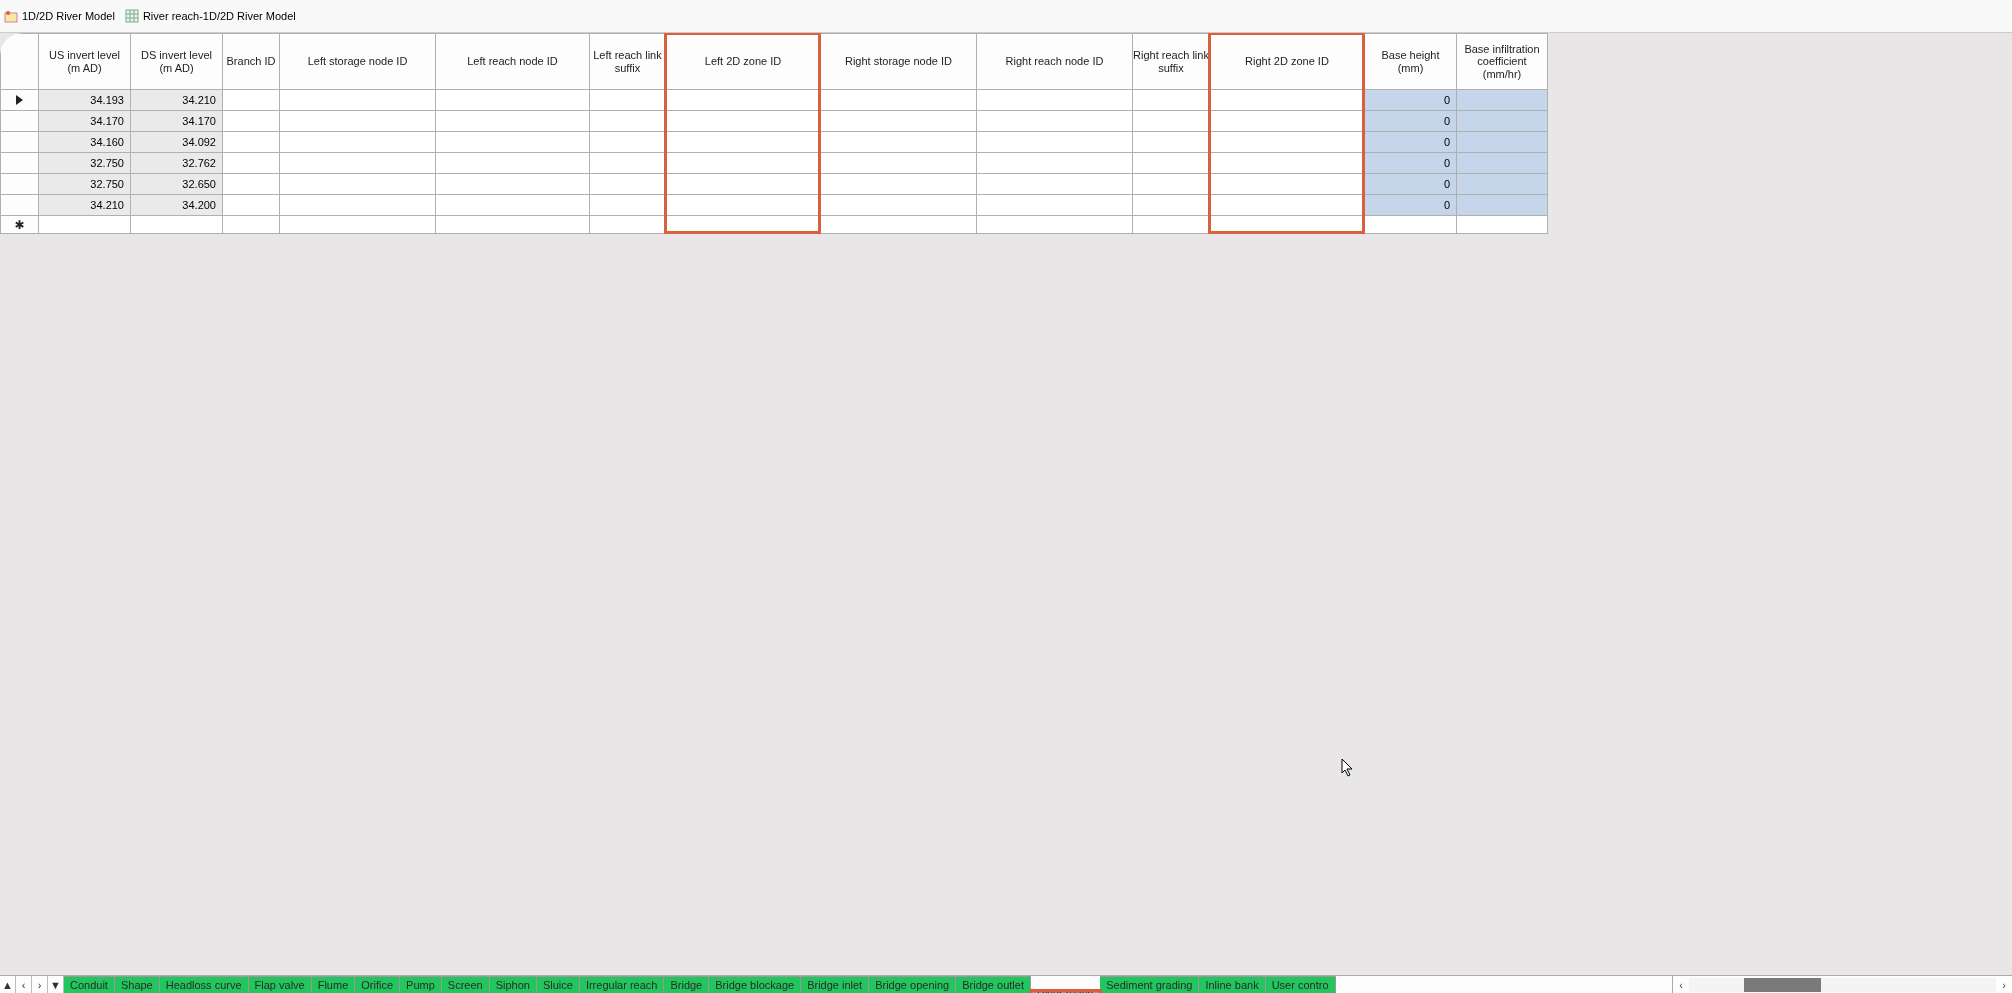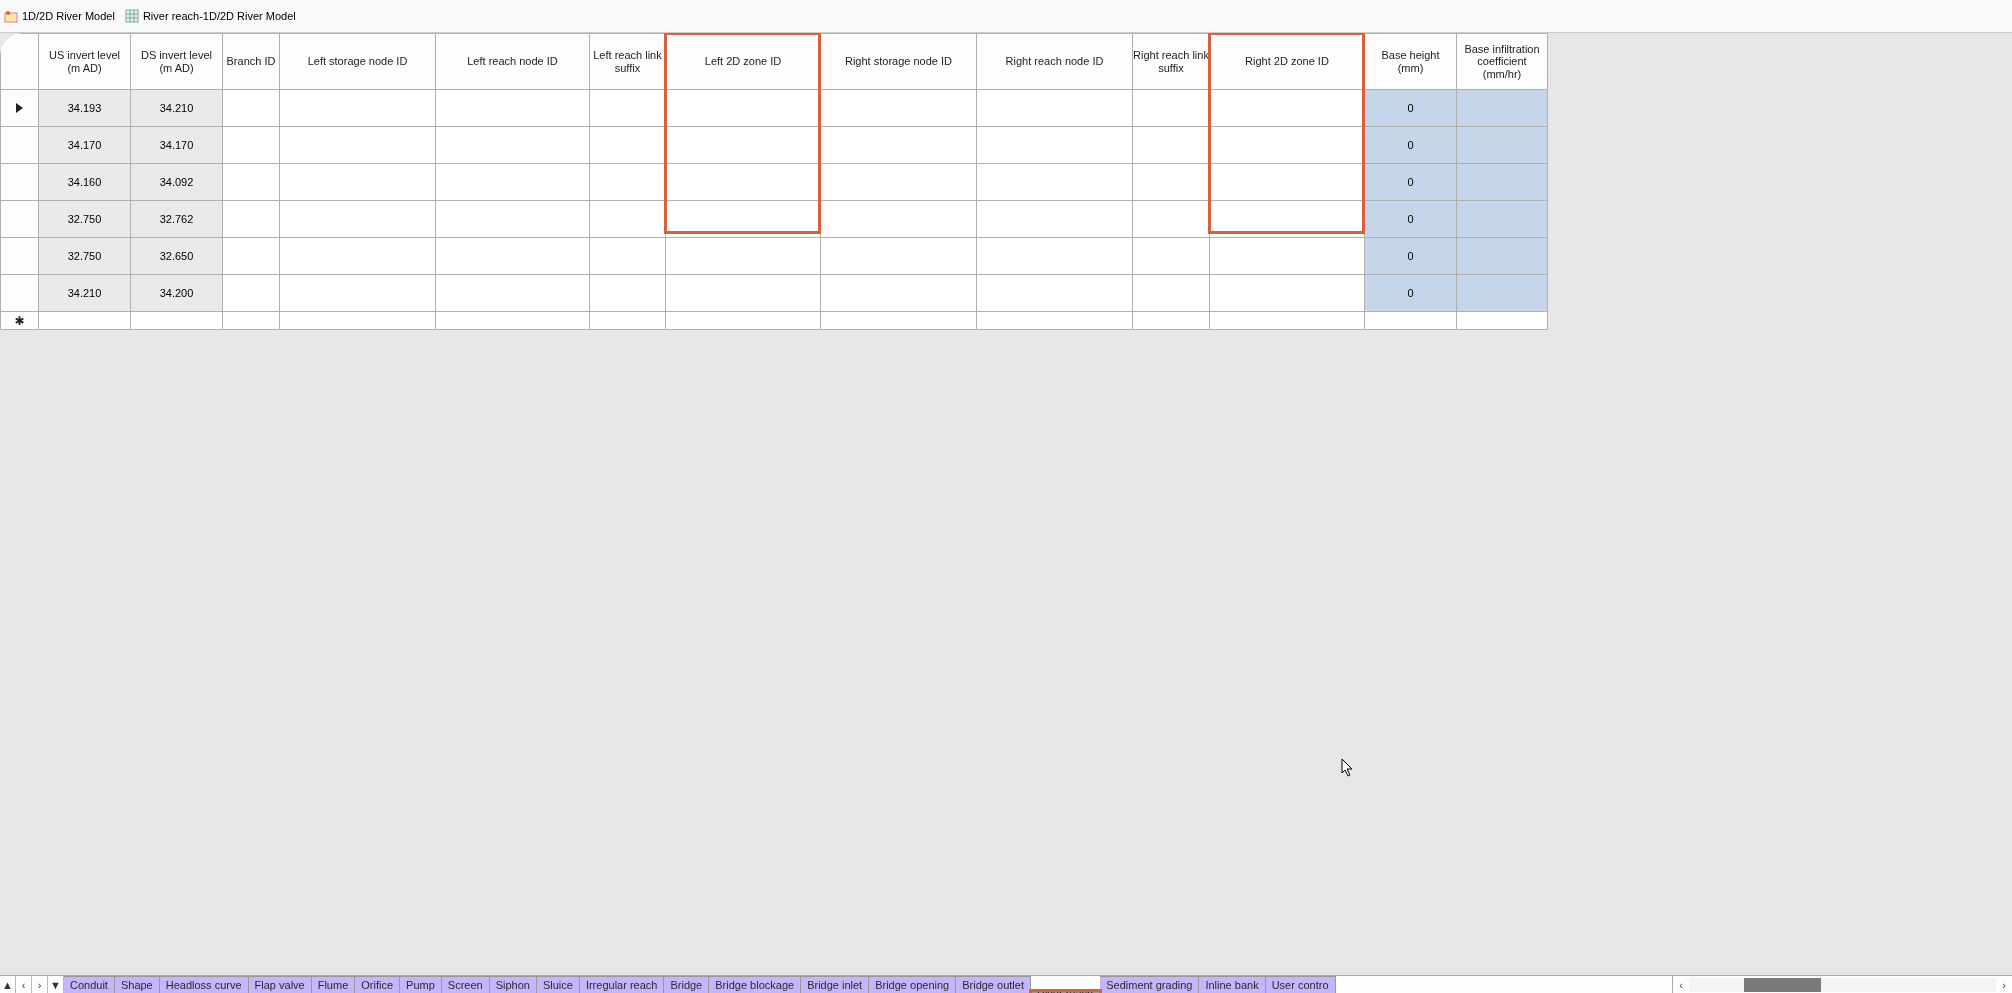--- a/index.html
+++ b/index.html
@@ -6,30 +6,30 @@
 body{background:#f0f0f0;overflow:hidden;}
 .app{display:flex;flex-direction:column;height:100vh;width:100vw;background:#e9e6e8;}
 .titlebar{display:flex;align-items:center;height:20px;background:#faf9fa;gap:4px;padding:16px 4px;border-bottom:1px solid #ccc;}
 .icon{display:inline-flex;align-items:center;justify-content:center;width:14px;height:14px;}
 .grid-area{flex:1;overflow:auto;background:#e9e6e8;}
 table{border-collapse:collapse;background:#fff;}
 th,td{border:1px solid #b0b0b0;padding:0;position:relative;}
 th{background:#fdfdfd;font-weight:normal;color:#222;height:56px;vertical-align:middle;text-align:center;line-height:1.15;}
 .row-h{width:38px;min-width:38px;background:#fdfdfd;text-align:center;}
 td{height:18px;}
-td.num{text-align:center;padding:12px 6px;}
+td.num{text-align:right;padding:4px 6px;}
 td.shade{background:#eaeaea;}
 td.shade-blue{background:#c5d6ea;}
 .play{width:0;height:0;border-left:7px solid #222;border-top:5px solid transparent;border-bottom:5px solid transparent;margin:auto;}
 .star{font-size:12px;color:#222;}
 .highlight-box{position:absolute;border:3px solid #d9603c;pointer-events:none;z-index:5;}
 .footer{display:flex;align-items:stretch;height:18px;background:#fdfdfd;border-top:1px solid #aaa;}
 .nav-btn{width:16px;display:flex;align-items:center;justify-content:center;border-right:1px solid #bbb;background:#fdfdfd;color:#333;cursor:pointer;}
 .tabs{display:flex;flex:1;overflow:hidden;align-items:stretch;}
-.tab{padding:0 6px;display:flex;align-items:center;background:#c4b5fd;border-right:1px solid #999;border-top:1px solid #999;cursor:pointer;position:relative;white-space:nowrap;color:#2a2a2a;}
+.tab{padding:0 6px;display:flex;align-items:center;background:#22c55e;border-right:1px solid #999;border-top:1px solid #999;cursor:pointer;position:relative;white-space:nowrap;color:#2a2a2a;}
 .tab.active{background:#fff;margin-top:16px;}
 .tab.highlighted{outline:3px solid #d9603c;outline-offset:-1px;z-index:6;}
 .tab::after{content:"";position:absolute;right:-6px;top:0;width:0;height:0;}
 .hscroll{display:flex;align-items:center;width:340px;border-left:1px solid #aaa;}
 .sb-btn{width:16px;display:flex;align-items:center;justify-content:center;color:#444;cursor:pointer;}
 .sb-track{flex:1;height:14px;background:#f4f4f4;position:relative;}
 .sb-thumb{position:absolute;top:0;left:18%;width:25%;height:100%;background:#7a7a7a;}
 .cursor{position:fixed;width:14px;height:20px;pointer-events:none;z-index:100;}
 </style>
 </head>

